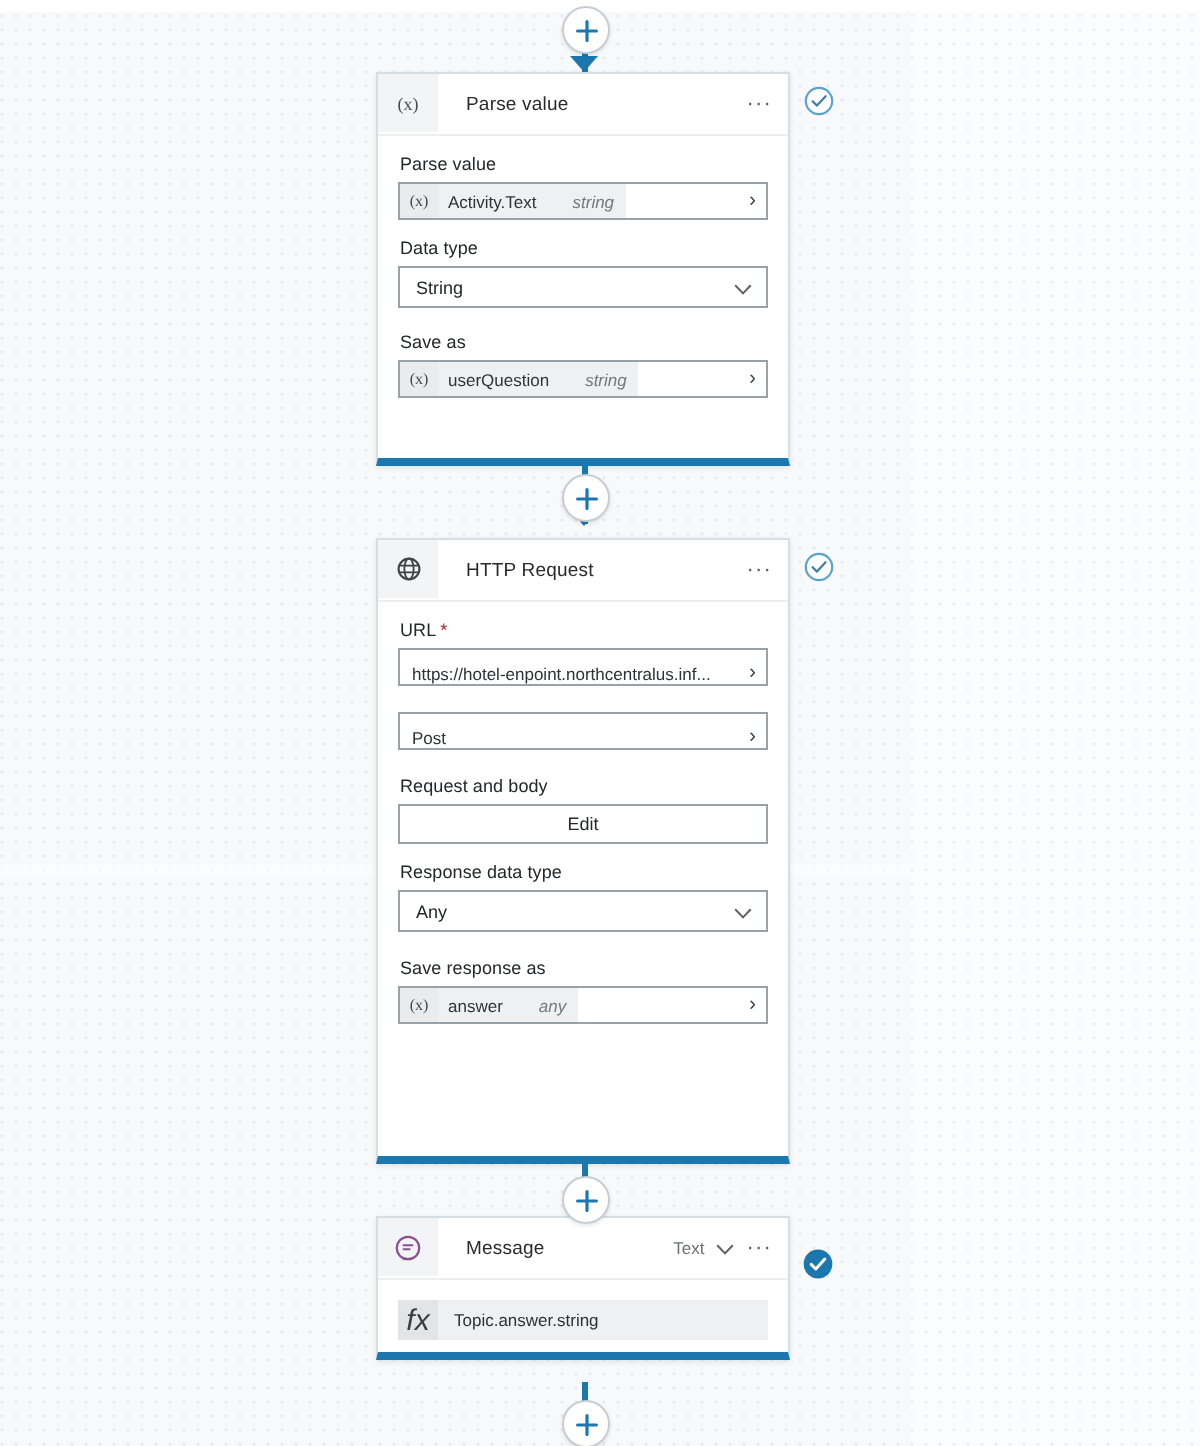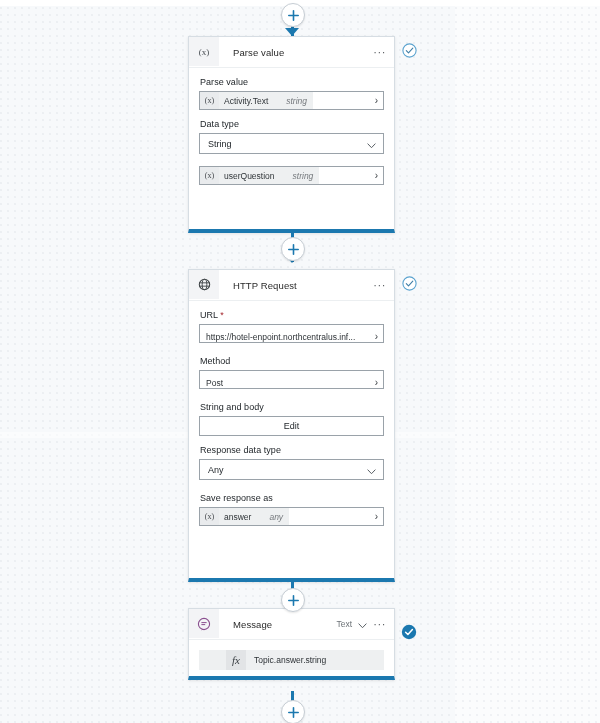--- a/index.html
+++ b/index.html
@@ -118,22 +118,22 @@
   }
 
   
   .formula-row{
     display:flex;align-items:center;background:#eef0f1;height:20px;width:100%;
     box-sizing:border-box;
   }
   .fx{
     width:20px;height:20px;flex:0 0 20px;background:#e2e4e6;
     display:flex;align-items:center;justify-content:center;
-    font-family:Liberation Serif, serif;font-style:italic;
-    font-size:11px;color:#3a3f43;margin-left:27px;
+    font-family:Liberation Sans, sans-serif;font-style:italic;
+    font-size:15px;color:#3a3f43;
   }
   .formula-text{font-size:8.5px;color:#2d3236;padding-left:8px;}
 
   
   .badge{position:absolute;width:15px;height:15px;z-index:6;}
   .badge svg{display:block;}
 </style>
 </head>
 <body>
 
@@ -176,20 +176,21 @@
       <div class="dropdown">
         <span class="val">String</span>
         <span style="margin-left:auto;">
           <svg width="9" height="6" viewBox="0 0 9 6">
               <path d="M0.6 0.6 L4.5 4.7 L8.4 0.6" stroke="#5b6166" stroke-width="1" fill="none"></path>
             </svg>
         </span>
       </div>
 
       <div class="spacer" style="height:12px;"></div>
+      <div class="fieldlabel">Save as</div>
       <div class="varfield">
         <div class="var-x">(x)</div>
         <div class="var-pill">
           <span class="var-name">userQuestion</span>
           <span class="var-type">string</span>
         </div>
         <span class="field-caret">›</span>
       </div>
 
     </div>
@@ -226,28 +227,27 @@
     </div>
     <div class="card-body">
 
       <div class="fieldlabel"><span>URL</span><span class="req">*</span></div>
       <div class="textfield">
         <span class="val">https://hotel-enpoint.northcentralus.inf...</span>
         <span class="field-caret">›</span>
       </div>
 
       <div class="spacer" style="height:13px;"></div>
-      <div class="fieldlabel">Method</div>
       <div class="textfield">
         <span class="val">Post</span>
         <span class="field-caret">›</span>
       </div>
 
       <div class="spacer" style="height:13px;"></div>
-      <div class="fieldlabel">String and body</div>
+      <div class="fieldlabel">Request and body</div>
       <div class="editbtn">Edit</div>
 
       <div class="spacer" style="height:9px;"></div>
       <div class="fieldlabel">Response data type</div>
       <div class="dropdown">
         <span class="val">Any</span>
         <span style="margin-left:auto;">
           <svg width="9" height="6" viewBox="0 0 9 6">
               <path d="M0.6 0.6 L4.5 4.7 L8.4 0.6" stroke="#5b6166" stroke-width="1" fill="none"></path>
             </svg>

